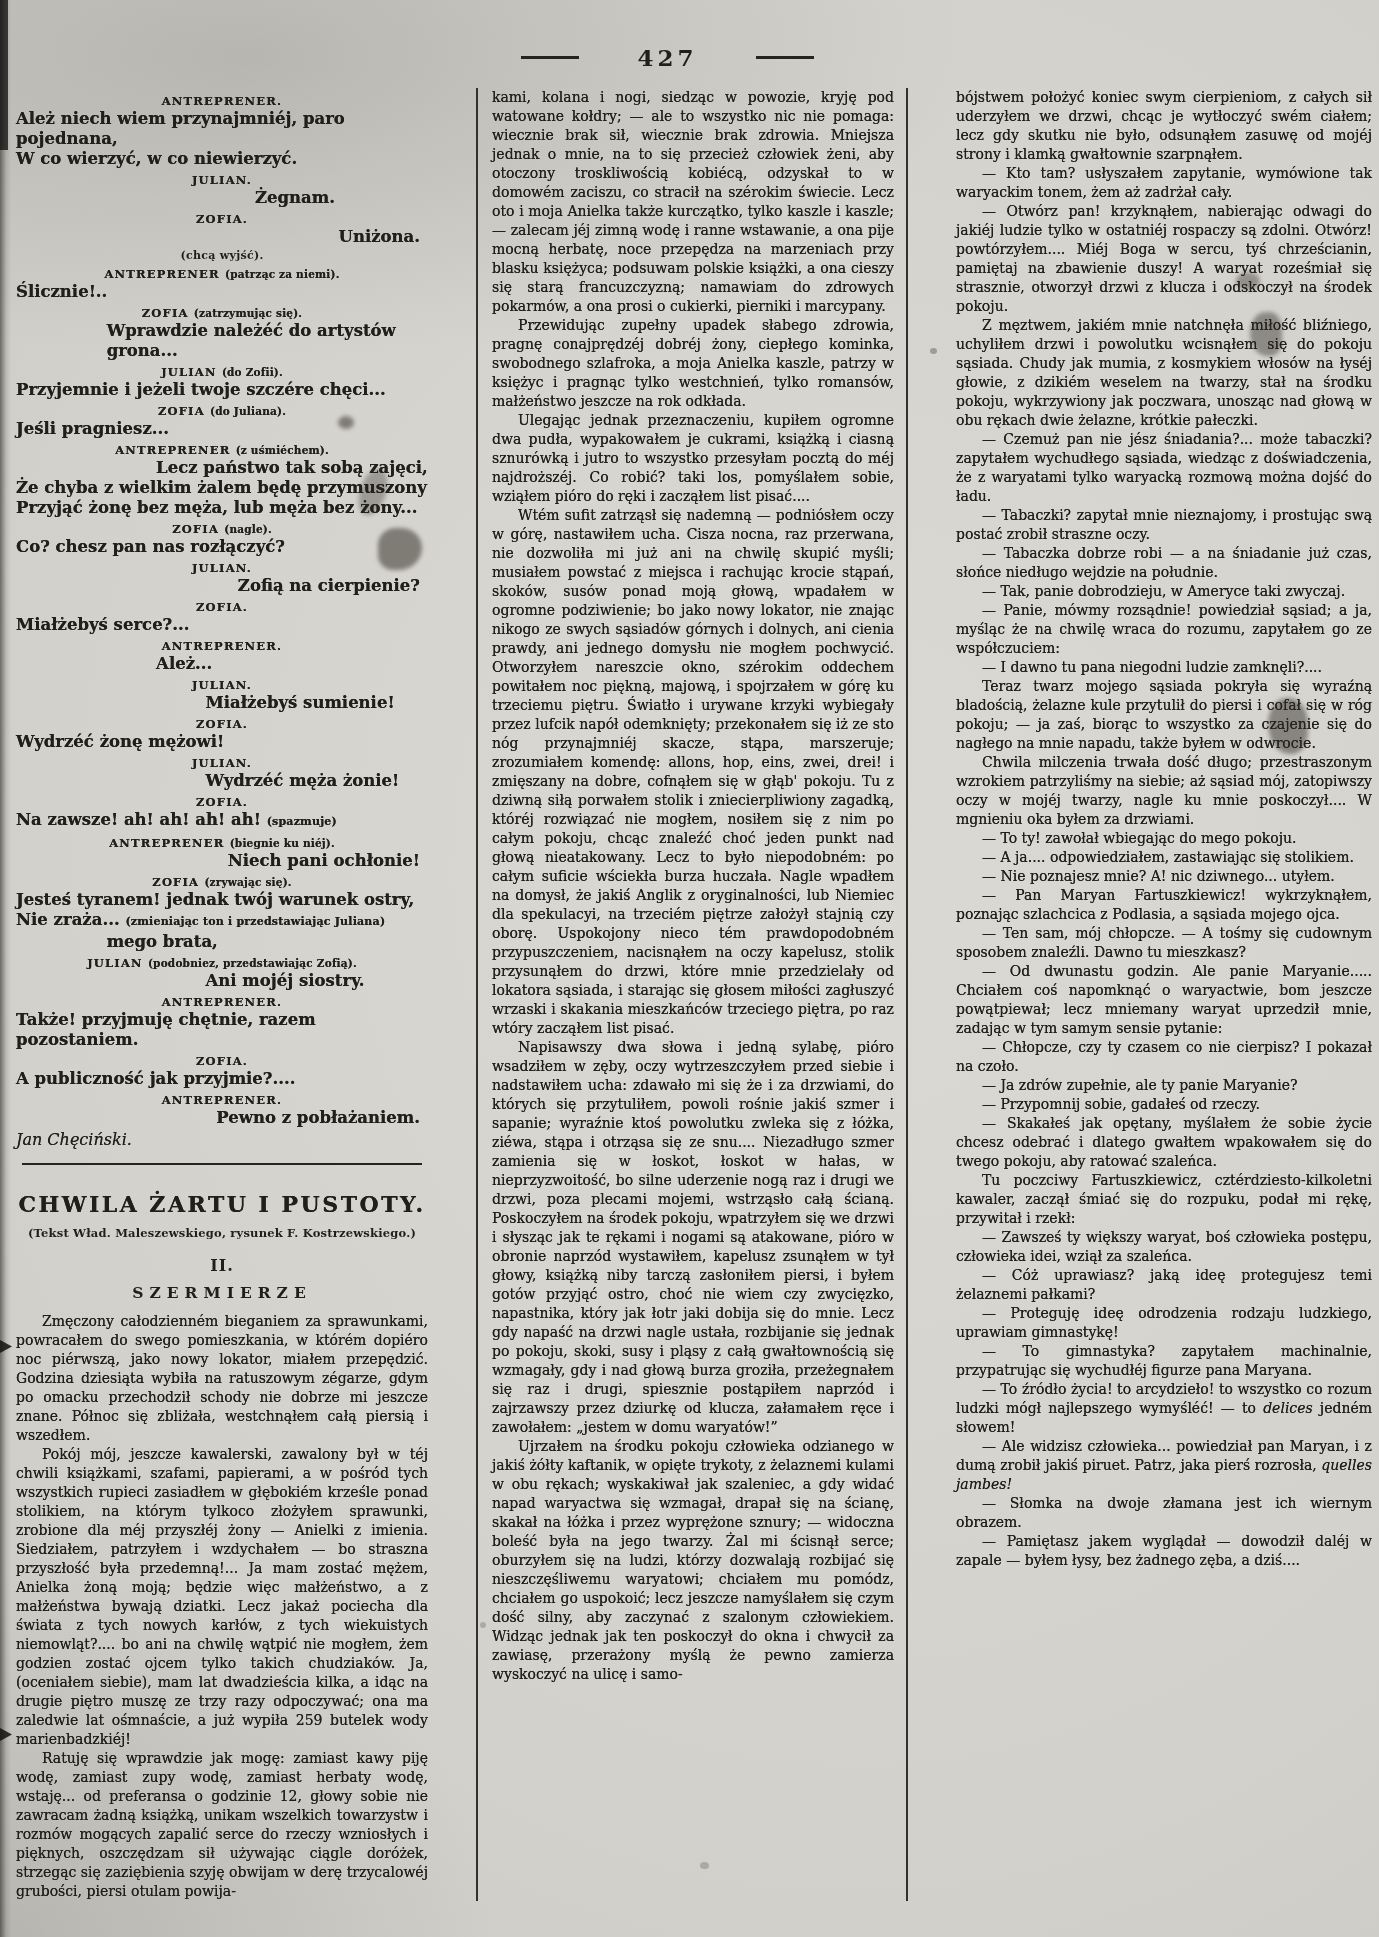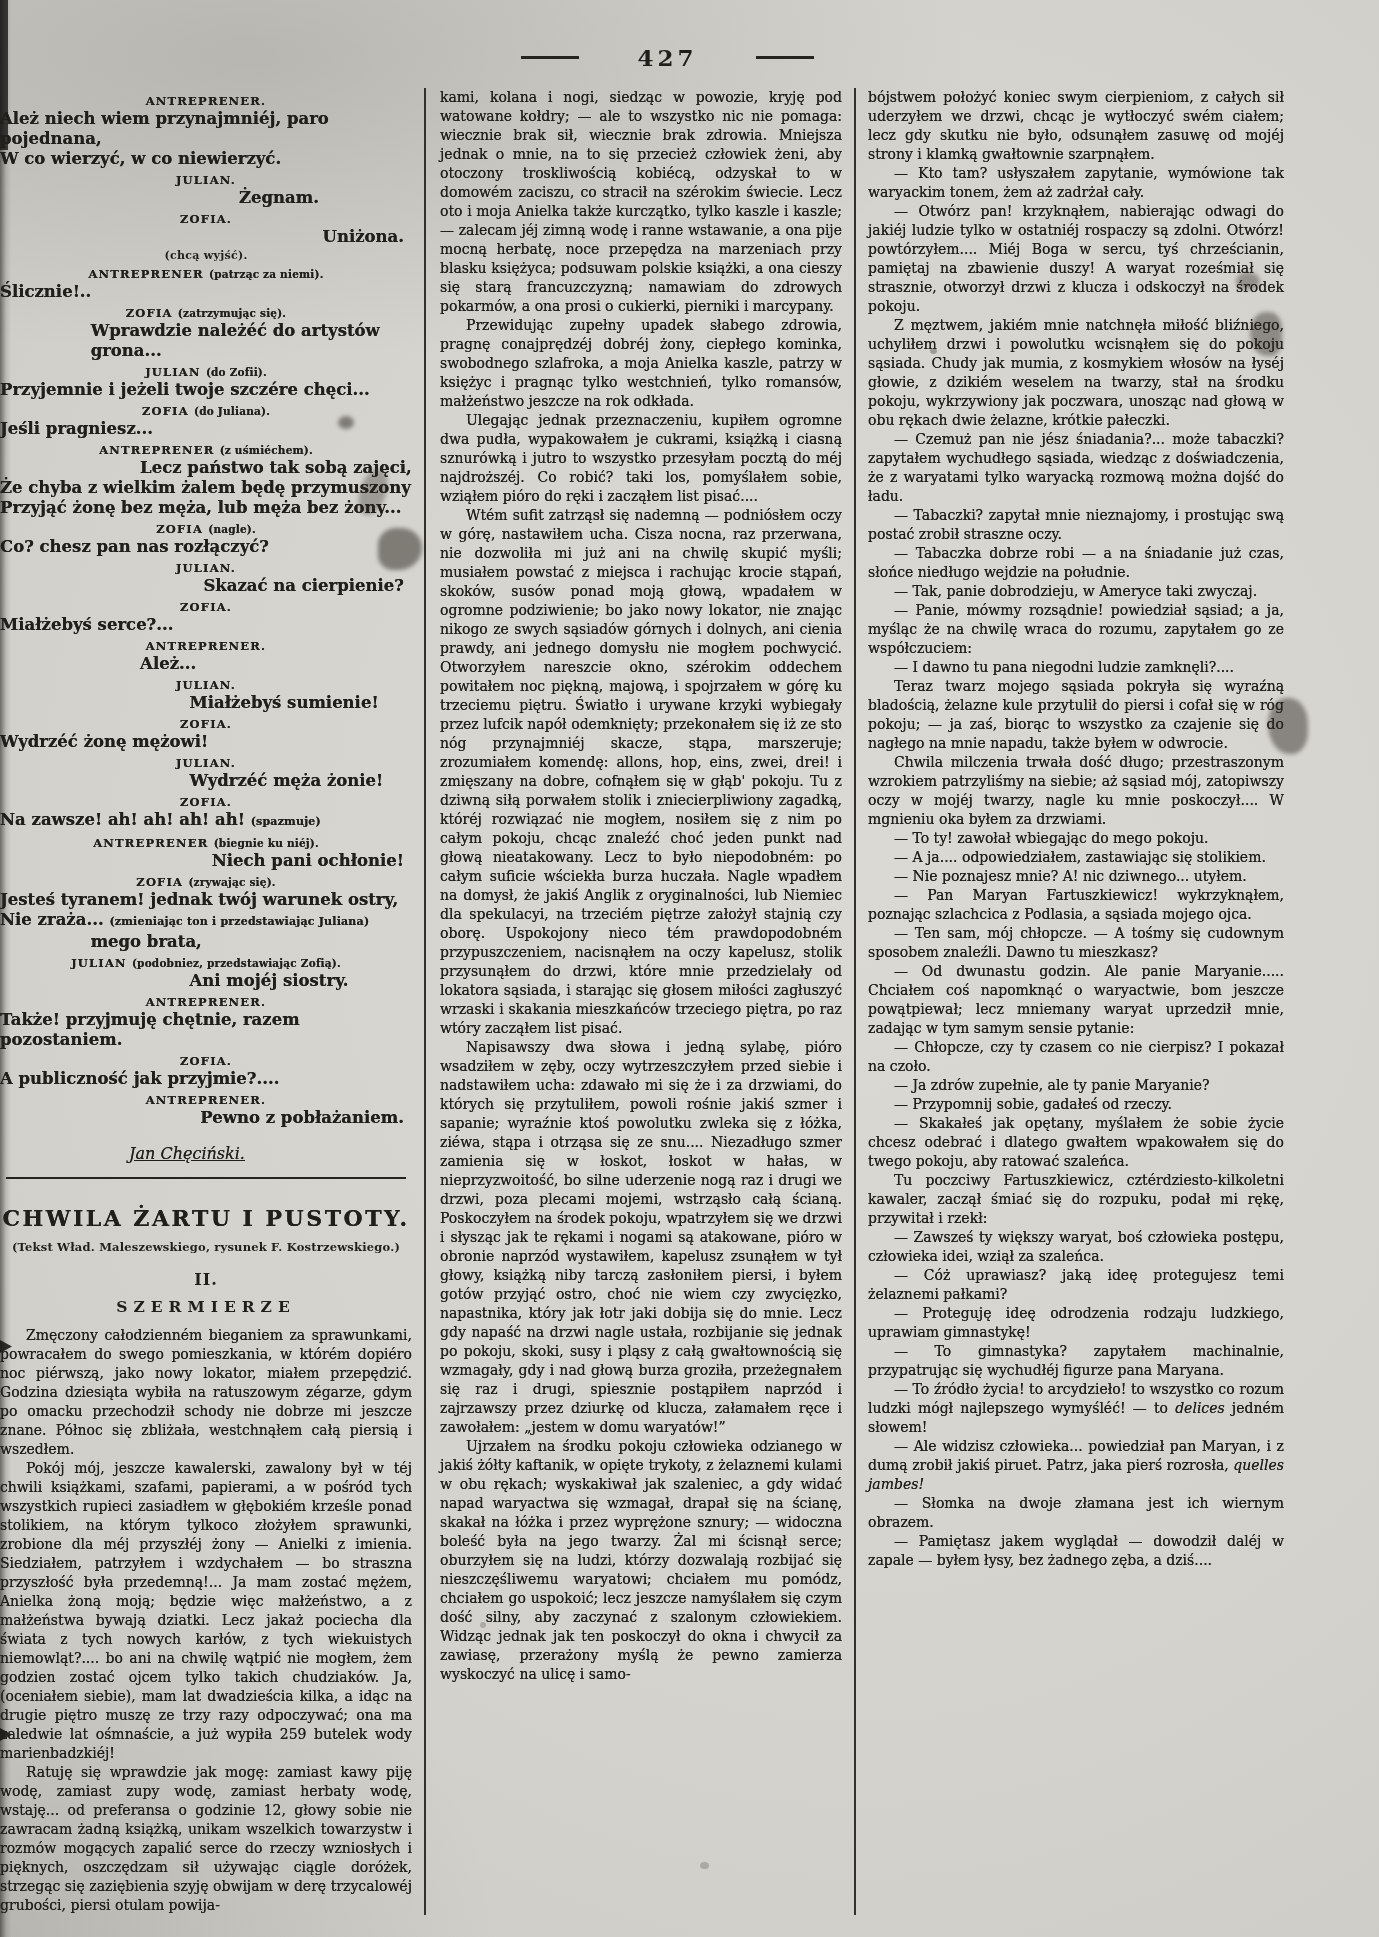--- a/index.html
+++ b/index.html
@@ -21,21 +21,21 @@
     background:linear-gradient(to right, rgba(25,23,20,.55), rgba(25,23,20,.12) 55%, rgba(25,23,20,0));}
   .scan-edge-top{position:absolute;left:0;top:0;width:8px;height:150px;background:rgba(15,14,12,.75);}
   .margin-mark{position:absolute;left:0;width:12px;height:13px;background:#14120f;opacity:.85;
     clip-path:polygon(0 0,100% 50%,0 100%);}
   
   .masthead{position:absolute;top:44px;left:15px;width:1305px;text-align:center;}
   .masthead .inner{display:inline-flex;align-items:center;gap:58px;}
   .hrule{display:inline-block;width:58px;height:3px;background:#26241f;}
   .pageno{font-size:23px;font-weight:bold;letter-spacing:4px;}
   
-  .columns{position:absolute;top:88px;left:0;display:flex;align-items:stretch;}
+  .columns{position:absolute;top:88px;left:16px;display:flex;align-items:stretch;gap:36px;}
   .col{flex:none;}
   .col-left{width:424px;padding-right:12px;}
   .col-mid{width:432px;padding:0 12px 0 14px;border-left:2px solid #33312c;border-right:2px solid #33312c;min-height:1752px;}
   .col-right{width:428px;padding-left:12px;}
   
   .body p.para{margin:0;font-size:14px;line-height:19px;text-align:justify;text-indent:26px;
     text-shadow:0 0 .4px rgba(28,26,22,.9);}
   .body p.para.cont{text-indent:0;}
   
   .play{padding-top:2px;}
@@ -44,22 +44,22 @@
   .sp .note{font-weight:bold;font-size:10.5px;letter-spacing:.2px;}
   .st{font-size:11px;line-height:14px;margin-top:2px;text-align:center;font-weight:bold;letter-spacing:.3px;}
   .v{font-size:16.5px;line-height:20px;font-weight:bold;text-shadow:0 0 .4px rgba(28,26,22,.85);}
   .v .note{font-size:11px;font-weight:bold;letter-spacing:.2px;}
   .v.a-l{text-align:left;}
   .v.a-i1{padding-left:22%;}
   .v.a-i2{padding-left:34%;}
   .v.a-c{padding-left:46%;}
   .v.a-cr{padding-left:58%;}
   .v.a-r{text-align:right;padding-right:8px;}
-  .sig{margin-top:16px;text-align:center;padding-right:38px;font-style:italic;font-size:16px;
-    text-shadow:0 0 .3px rgba(28,26,22,.8);text-decoration:underline;}
+  .sig{margin-top:2px;text-align:left;padding-right:38px;font-style:italic;font-size:16px;
+    text-shadow:0 0 .3px rgba(28,26,22,.8);}
   .sep{border:none;border-top:2px solid #26241f;margin:14px 6px 0 6px;}
   
   .feature{margin-top:26px;text-align:center;}
   .f-title{margin:0;font-size:22px;font-weight:bold;letter-spacing:2.5px;white-space:nowrap;
     text-shadow:0 0 .6px rgba(28,26,22,.95);}
   .f-byline{margin-top:9px;font-size:11.5px;font-weight:bold;letter-spacing:.2px;}
   .f-chapno{margin-top:16px;font-size:16px;font-weight:bold;letter-spacing:1px;}
   .f-chaptitle{margin-top:8px;margin-bottom:10px;font-size:15.5px;font-weight:bold;letter-spacing:6px;}
   
   .stain{position:absolute;background:#2b2620;border-radius:50%;filter:blur(2px);}
@@ -103,21 +103,21 @@
           <div class="v a-l">Przyjemnie i jeżeli twoje szczére chęci...</div>
           <div class="sp">ZOFIA <span class="note">(do Juliana).</span></div>
           <div class="v a-l">Jeśli pragniesz...</div>
           <div class="sp">ANTREPRENER <span class="note">(z uśmiéchem).</span></div>
           <div class="v a-i2">Lecz państwo tak sobą zajęci,</div>
           <div class="v a-l">Że chyba z wielkim żalem będę przymuszony</div>
           <div class="v a-l">Przyjąć żonę bez męża, lub męża bez żony...</div>
           <div class="sp">ZOFIA <span class="note">(nagle).</span></div>
           <div class="v a-l">Co? chesz pan nas rozłączyć?</div>
           <div class="sp">JULIAN.</div>
-          <div class="v a-r">Skazać na cierpienie?</div>
+          <div class="v a-r">Zofią na cierpienie?</div>
           <div class="sp">ZOFIA.</div>
           <div class="v a-l">Miałżebyś serce?...</div>
           <div class="sp">ANTREPRENER.</div>
           <div class="v a-i2">Ależ...</div>
           <div class="sp">JULIAN.</div>
           <div class="v a-c">Miałżebyś sumienie!</div>
           <div class="sp">ZOFIA.</div>
           <div class="v a-l">Wydrzéć żonę mężowi!</div>
           <div class="sp">JULIAN.</div>
           <div class="v a-c">Wydrzéć męża żonie!</div>

